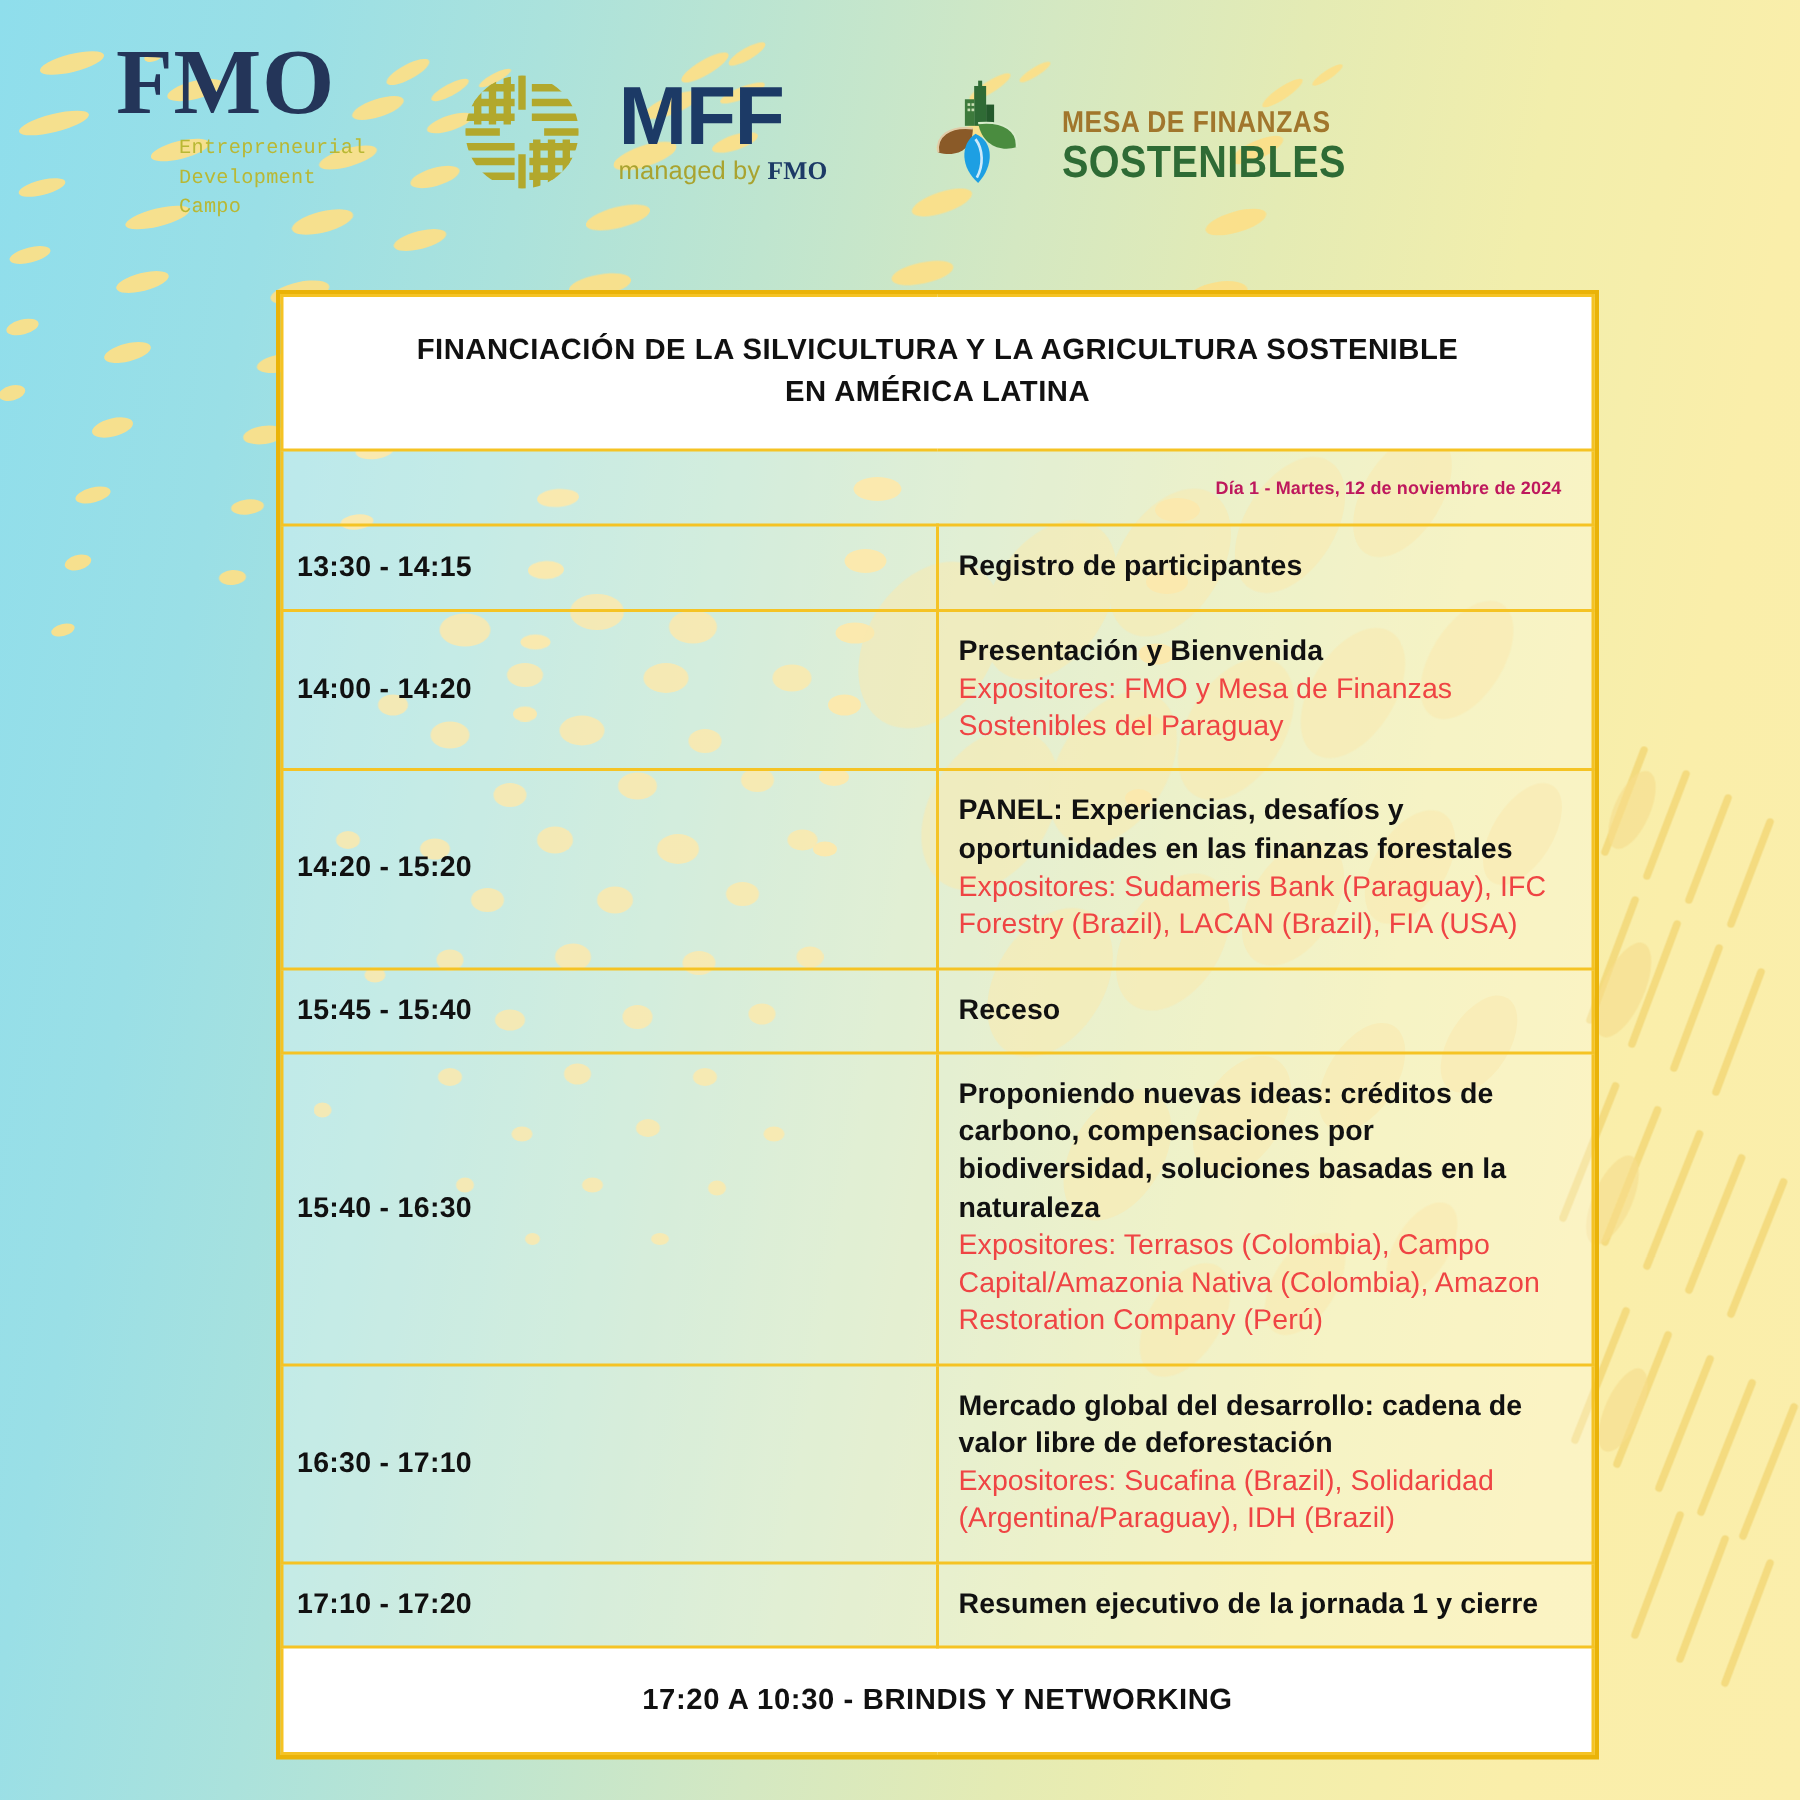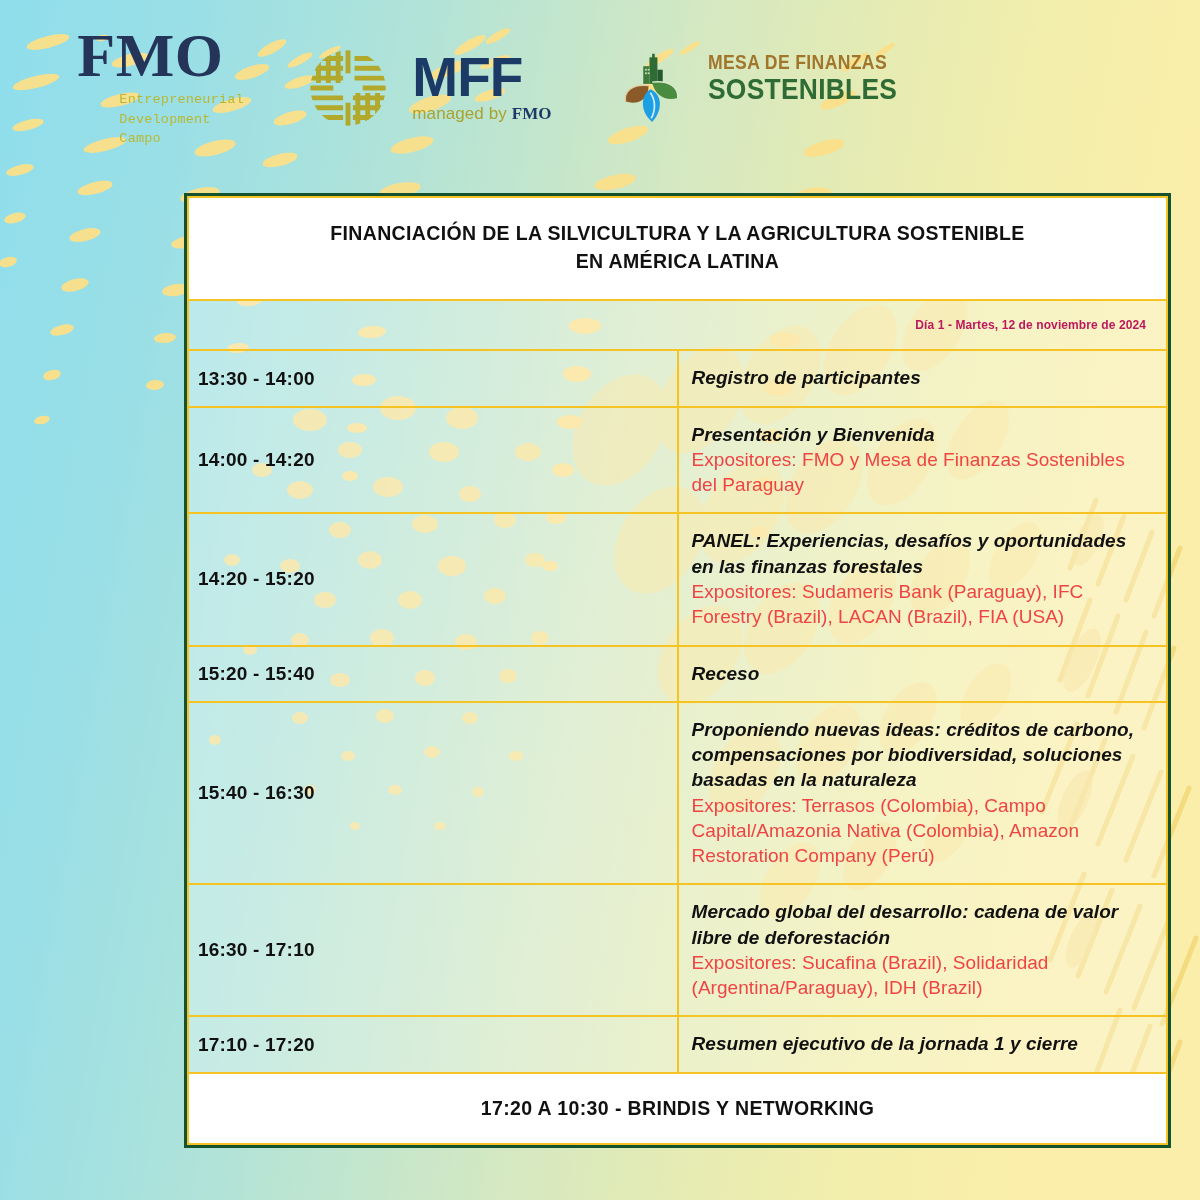--- a/index.html
+++ b/index.html
@@ -71,21 +71,21 @@
   .mff-tag {
     font-size: 17px;
     color: #a9a32f;
     text-align: right;
     margin-top: 2px;
     letter-spacing: 0.1px;
   }
   .mff-tag b { color: #1c3a66; font-family: "Liberation Serif", serif; }
 
   
-  .mfs-logo { display: flex; align-items: flex-start; gap: 24px; }
+  .mfs-logo { display: flex; align-items: flex-end; gap: 24px; }
   .mfs-mark { width: 62px; height: 72px; }
   .mfs-text { display: flex; flex-direction: column; line-height: 1; }
   .mfs-l1 {
     font-family: "Liberation Sans", sans-serif;
     font-weight: bold;
     font-size: 20px;
     letter-spacing: 0.4px;
     color: #a1762c;
     transform: scaleX(0.88);
     transform-origin: left center;
@@ -99,22 +99,22 @@
     transform: scaleX(0.88);
     transform-origin: left center;
     margin-top: 2px;
   }
 
   
   .agenda {
     position: absolute;
     left: 184px;
     top: 193px;
-    width: 987px;
-    border: 3px solid #14532d;
+    width: 882px;
+    border: 3px solid #eab308;
     border-collapse: collapse;
   }
   .agenda table { width: 100%; border-collapse: collapse; table-layout: fixed; }
   .agenda td { border: 2px solid #f5c324; vertical-align: middle; }
 
   .row-title td {
     background: #ffffff;
     text-align: center;
     padding: 22px 30px 24px;
     font-weight: bold;
@@ -155,21 +155,20 @@
     background: rgba(255,255,255,0.30);
     padding: 14px 14px 15px 13px;
     color: #1a1a1a;
   }
   .desc-head {
     font-weight: bold;
     font-size: 19px;
     line-height: 1.33;
     letter-spacing: 0.05px;
     color: #111111;
-    font-style: italic;
   }
   .desc-body {
     font-size: 19px;
     line-height: 1.33;
     letter-spacing: 0.05px;
     color: #ef4444;
   }
 </style>
 </head>
 <body>
@@ -462,21 +461,21 @@
           <div>FINANCIACIÓN DE LA SILVICULTURA Y LA AGRICULTURA SOSTENIBLE</div>
           <div>EN AMÉRICA LATINA</div>
         </td>
       </tr>
 
       <tr class="row-day">
         <td colspan="2">Día 1 - Martes, 12 de noviembre de 2024</td>
       </tr>
 
       <tr>
-        <td class="time-cell">13:30 - 14:00</td>
+        <td class="time-cell">13:30 - 14:15</td>
         <td class="desc-cell">
           <div class="desc-head">Registro de participantes</div>
         </td>
       </tr>
 
       <tr>
         <td class="time-cell">14:00 - 14:20</td>
         <td class="desc-cell">
           <div class="desc-head">Presentación y Bienvenida</div>
           <div class="desc-body">Expositores: FMO y Mesa de Finanzas Sostenibles del Paraguay</div>
@@ -485,21 +484,21 @@
 
       <tr>
         <td class="time-cell">14:20 - 15:20</td>
         <td class="desc-cell">
           <div class="desc-head">PANEL: Experiencias, desafíos y oportunidades en las finanzas forestales</div>
           <div class="desc-body">Expositores: Sudameris Bank (Paraguay), IFC Forestry (Brazil), LACAN (Brazil), FIA (USA)</div>
         </td>
       </tr>
 
       <tr>
-        <td class="time-cell">15:20 - 15:40</td>
+        <td class="time-cell">15:45 - 15:40</td>
         <td class="desc-cell">
           <div class="desc-head">Receso</div>
         </td>
       </tr>
 
       <tr>
         <td class="time-cell">15:40 - 16:30</td>
         <td class="desc-cell">
           <div class="desc-head">Proponiendo nuevas ideas: créditos de carbono, compensaciones por biodiversidad, soluciones basadas en la naturaleza</div>
           <div class="desc-body">Expositores: Terrasos (Colombia), Campo Capital/Amazonia Nativa (Colombia), Amazon Restoration Company (Perú)</div>

